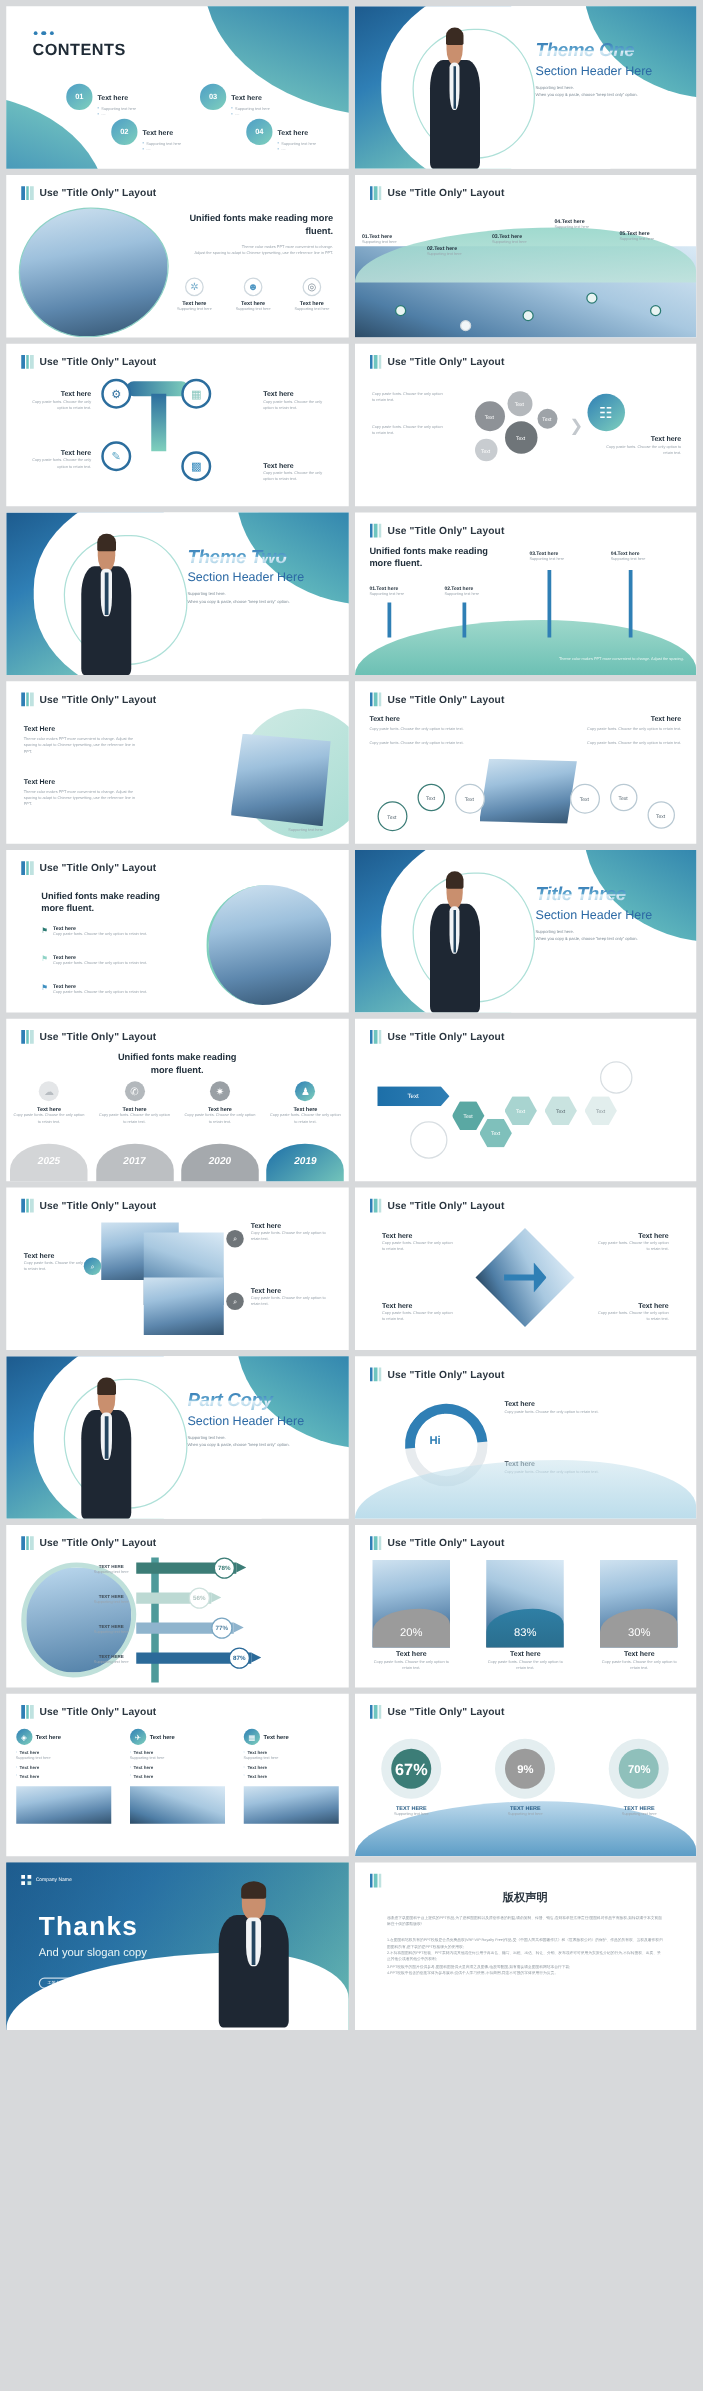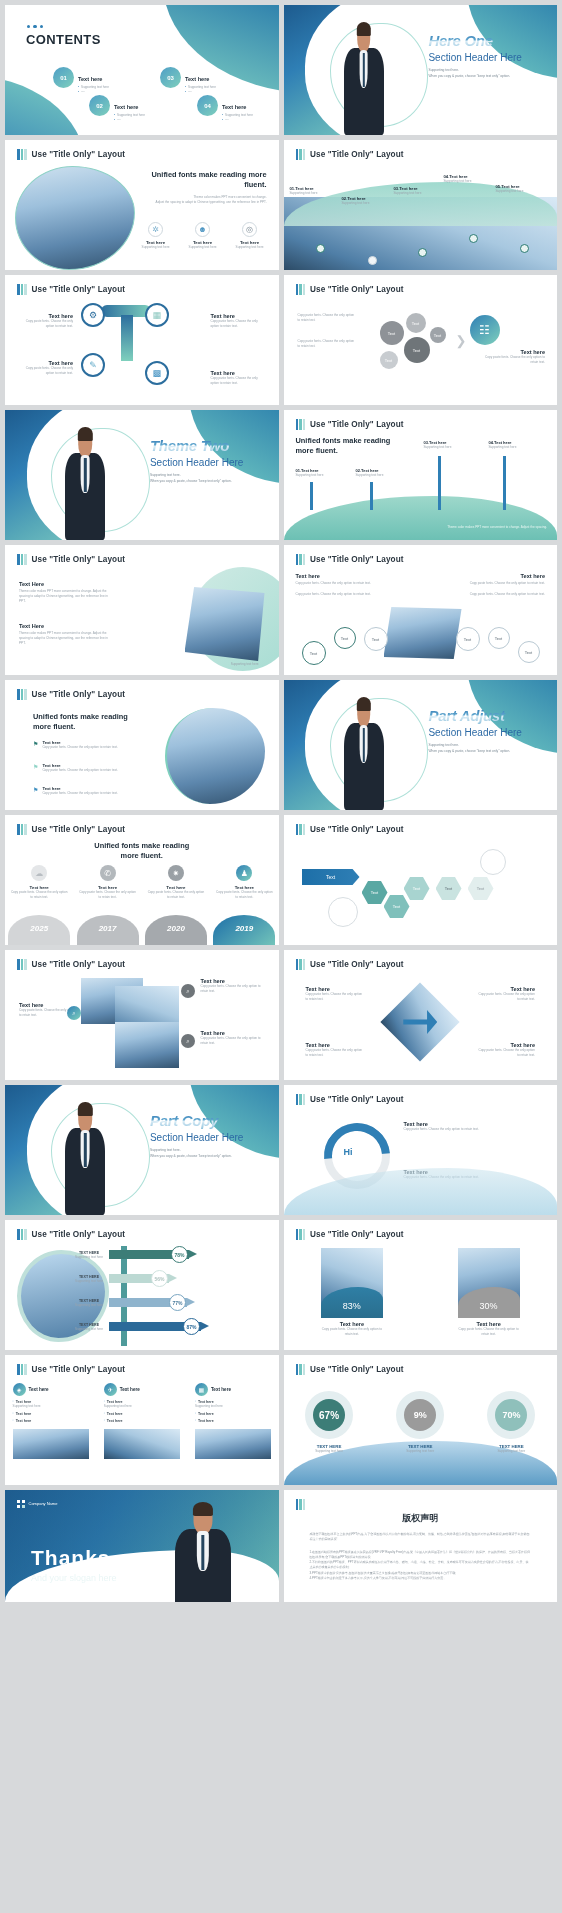--- a/index.html
+++ b/index.html
@@ -18,21 +18,21 @@
     padding: 5px;
     background: #d7d9db;
   }
   .slide {
     position: relative;
     width: 100%;
     height: 130px;
     background: #fff;
     overflow: hidden;
   }
-  .slide.tall { height: 112px; }
+  .slide.tall { height: 134px; }
 
   
   .tbar { position:absolute; top:9px; left:12px; display:flex; align-items:center; gap:5px; z-index:20;}
   .tbar .bars { display:flex; gap:1px; }
   .tbar .bars i { display:block; width:2.5px; height:11px; }
   .tbar .bars i:nth-child(1){ background:#2f7fb5; }
   .tbar .bars i:nth-child(2){ background:#6fc5c0; }
   .tbar .bars i:nth-child(3){ background:#bfe2e0; }
   .tbar span { font-size:8.2px; font-weight:700; color:#2c3741; letter-spacing:.1px; white-space:nowrap;}
 
@@ -199,21 +199,21 @@
     <div class="rightwave"></div>
     <div class="thin-blob"></div>
     <div class="man" style="left:22%;top:14%;width:40px;height:112px;">
       <div class="body"></div>
         <div class="head"></div>
         <div class="hair"></div>
         <div class="shirt"></div>
         <div class="tie"></div>
     </div>
     <div style="position:absolute;left:53%;top:27px;">
-      <div class="partword">Here One</div>
+      <div class="partword">Theme One</div>
       <div class="sechead">Section Header Here</div>
       <div class="secsub">Supporting text here.</div>
       <div class="secsub" style="margin-top:0">When you copy &amp; paste, choose "keep text only" option.</div>
     </div>
   </div>
 
   <div class="slide">
     <div class="tbar">
         <span class="bars">
           <i></i>
@@ -490,21 +490,21 @@
     <div class="rightwave"></div>
     <div class="thin-blob"></div>
     <div class="man" style="left:22%;top:14%;width:40px;height:112px;">
       <div class="body"></div>
         <div class="head"></div>
         <div class="hair"></div>
         <div class="shirt"></div>
         <div class="tie"></div>
     </div>
     <div style="position:absolute;left:53%;top:27px;">
-      <div class="partword">Part Adjust</div>
+      <div class="partword">Title Three</div>
       <div class="sechead">Section Header Here</div>
       <div class="secsub">Supporting text here.</div>
       <div class="secsub" style="margin-top:0">When you copy &amp; paste, choose "keep text only" option.</div>
     </div>
   </div>
 
   <div class="slide">
     <div class="tbar">
         <span class="bars">
           <i></i>
@@ -717,20 +717,28 @@
     <div class="tbar">
         <span class="bars">
           <i></i>
           <i></i>
           <i></i>
         </span>
         <span>Use "Title Only" Layout</span>
       </div>
     <div style="position:absolute;left:0;right:0;top:28px;display:flex;justify-content:space-around;">
       <div style="width:62px;">
+        <div class="imgcard bldg" style="width:62px;height:70px;">
+          <div class="wave" style="background:#9b9b9b;"></div>
+          <div class="pct">20%</div>
+        </div>
+        <div class="h3 pc" style="margin-top:3px;">Text here</div>
+        <div class="p pc">Copy paste fonts. Choose the only option to retain text.</div>
+      </div>
+      <div style="width:62px;">
         <div class="imgcard bldg2" style="width:62px;height:70px;">
           <div class="wave" style="background:linear-gradient(180deg,#2f7fa5,#2a6e8e);"></div>
           <div class="pct">83%</div>
         </div>
         <div class="h3 pc" style="margin-top:3px;">Text here</div>
         <div class="p pc">Copy paste fonts. Choose the only option to retain text.</div>
       </div>
       <div style="width:62px;">
         <div class="imgcard bldg" style="width:62px;height:70px;">
           <div class="wave" style="background:#9b9b9b;"></div>
@@ -839,21 +847,21 @@
           <i></i>
           <i></i>
           <i></i>
         </span>
         <span>Use "Title Only" Layout</span>
       </div>
     <div style="position:absolute;left:0;right:0;bottom:0;height:34%;background:linear-gradient(180deg,#bcd9ec,#5d9dc6);border-radius:55% 45% 0 0/100% 90% 0 0;"></div>
     <div style="position:absolute;left:0;right:0;top:36px;display:flex;justify-content:space-around;">
       <div style="width:70px;text-align:center;">
         <div class="circ" style="width:48px;height:48px;margin:0 auto;background:#e4eef0;">
-          <div class="circ" style="width:32px;height:32px;background:#3c7d77;color:#fff;font-size:10px;font-weight:700;">67%</div>
+          <div class="circ" style="width:32px;height:32px;background:#3c7d77;color:#fff;font-size:13px;font-weight:700;">67%</div>
         </div>
         <div style="font-size:4.4px;font-weight:700;color:#2a5e86;margin-top:5px;">TEXT HERE</div>
         <div class="p pc">Supporting text here</div>
       </div>
       <div style="width:70px;text-align:center;">
         <div class="circ" style="width:48px;height:48px;margin:0 auto;background:#e4eef0;">
           <div class="circ" style="width:32px;height:32px;background:#9b9b9b;color:#fff;font-size:9px;font-weight:700;">9%</div>
         </div>
         <div style="font-size:4.4px;font-weight:700;color:#2a5e86;margin-top:5px;">TEXT HERE</div>
         <div class="p pc">Supporting text here</div>
@@ -880,23 +888,23 @@
       </div>
       <div style="font-size:4px;color:#fff;">Company Name</div>
     </div>
     <div class="man" style="left:62%;top:12%;width:56px;height:116px;">
       <div class="body"></div>
         <div class="head"></div>
         <div class="hair"></div>
         <div class="shirt"></div>
         <div class="tie"></div>
     </div>
-    <div style="position:absolute;left:26px;top:56px;">
+    <div style="position:absolute;left:26px;top:40px;">
       <div class="thankstitle">Thanks</div>
-      <div class="slogan" style="margin-top:3px;">And your slogan here</div>
+      <div class="slogan" style="margin-top:3px;">And your slogan copy</div>
       <div style="margin-top:7px;"><span class="badge">工笔人 · 通用性</span></div>
     </div>
   </div>
 
   <div class="slide tall">
     <div class="tbar">
         <span class="bars">
           <i></i>
           <i></i>
           <i></i>

